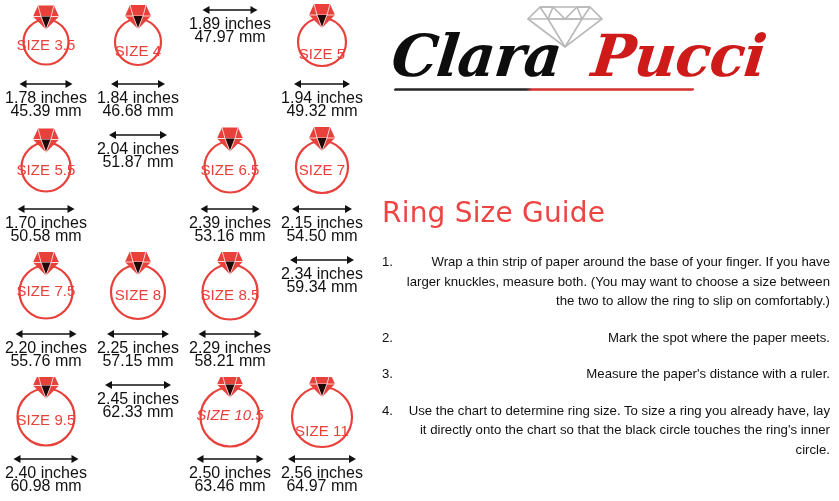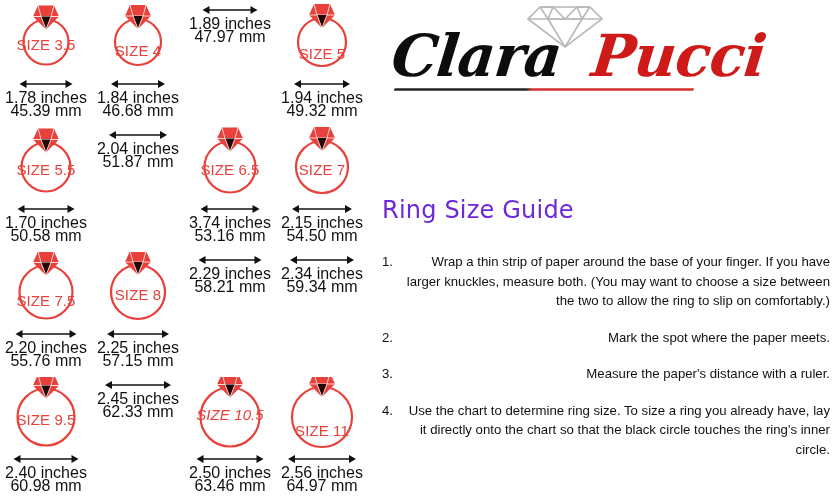--- a/index.html
+++ b/index.html
@@ -131,23 +131,23 @@
     background: linear-gradient(90deg, #0d0d0d 0%, #0d0d0d 44%, #cf1a1a 46%, #cf1a1a 100%);
     border-radius: 2px;
     transform: skewX(-20deg) scaleY(0.8);
     opacity: 0.9;
   }
 
   .guide-title {
     position: absolute;
     left: 10px;
     top: 196px;
-    font-size: 24px;
+    font-size: 28px;
     font-family: "DejaVu Sans", sans-serif;
-    color: #6d28d9;
+    color: #ef4444;
     letter-spacing: 0.2px;
   }
 
   .steps {
     position: absolute;
     left: 10px;
     top: 252px;
     width: 448px;
   }
   .step {
@@ -318,21 +318,21 @@
             </g>
           </svg>
           <div class="size-label" style="top: 34px;">SIZE 6.5</div>
         </div>
         <div class="arrow-wrap"><svg width="78" height="13" viewBox="0 0 78 13">
             <line x1="15.5" y1="6" x2="62.5" y2="6" stroke="#111" stroke-width="1.4"></line>
             <path d="M9.5 6 L16.5 2 L16.5 10 Z" fill="#111"></path>
             <path d="M68.5 6 L61.5 2 L61.5 10 Z" fill="#111"></path>
           </svg></div>
         <div class="measures">
-          <div>3.74 inches</div>
+          <div>2.39 inches</div>
           <div>53.16 mm</div>
         </div>
       </div>
       <div class="cell">
         <div class="ring-wrap">
           <svg class="ring-svg" width="78" height="74" viewBox="0 0 78 74">
             <circle cx="39" cy="40" r="26" fill="none" stroke="#e8403a" stroke-width="2.2"></circle>
             <g fill="#e8403a">
               <path d="M26 11 L52 11 L39 24 Z"></path>
               <path d="M26 11 L31 0 L47 0 L52 11 Z"></path>
@@ -364,21 +364,21 @@
               <path d="M26 10.5 L52 10.5 L39 23.5 Z"></path>
               <path d="M26 10.5 L31 -0.5 L47 -0.5 L52 10.5 Z"></path>
             </g>
             <g stroke="#ffffff" stroke-width="0.9" opacity="0.85">
               <path d="M31 -0.5 L34 10.5"></path>
               <path d="M47 -0.5 L44 10.5"></path>
               <path d="M26 10.5 L52 10.5"></path>
               <path d="M34 10.5 L39 23.5 L44 10.5"></path>
             </g>
           </svg>
-          <div class="size-label" style="top: 40px;">SIZE 7.5</div>
+          <div class="size-label" style="top: 30px;">SIZE 7.5</div>
         </div>
         <div class="arrow-wrap"><svg width="78" height="13" viewBox="0 0 78 13">
             <line x1="14.5" y1="6" x2="63.5" y2="6" stroke="#111" stroke-width="1.4"></line>
             <path d="M8.5 6 L15.5 2 L15.5 10 Z" fill="#111"></path>
             <path d="M69.5 6 L62.5 2 L62.5 10 Z" fill="#111"></path>
           </svg></div>
         <div class="measures">
           <div>2.20 inches</div>
           <div>55.76 mm</div>
         </div>
@@ -404,20 +404,36 @@
             <line x1="14" y1="6" x2="64" y2="6" stroke="#111" stroke-width="1.4"></line>
             <path d="M8 6 L15 2 L15 10 Z" fill="#111"></path>
             <path d="M70 6 L63 2 L63 10 Z" fill="#111"></path>
           </svg></div>
         <div class="measures">
           <div>2.25 inches</div>
           <div>57.15 mm</div>
         </div>
       </div>
       <div class="cell">
+        <div class="ring-wrap">
+          <svg class="ring-svg" width="78" height="74" viewBox="0 0 78 74">
+            <circle cx="39" cy="40" r="27.5" fill="none" stroke="#e8403a" stroke-width="2.2"></circle>
+            <g fill="#e8403a">
+              <path d="M26 9.5 L52 9.5 L39 22.5 Z"></path>
+              <path d="M26 9.5 L31 -1.5 L47 -1.5 L52 9.5 Z"></path>
+            </g>
+            <g stroke="#ffffff" stroke-width="0.9" opacity="0.85">
+              <path d="M31 -1.5 L34 9.5"></path>
+              <path d="M47 -1.5 L44 9.5"></path>
+              <path d="M26 9.5 L52 9.5"></path>
+              <path d="M34 9.5 L39 22.5 L44 9.5"></path>
+            </g>
+          </svg>
+          <div class="size-label" style="top: 34px;">SIZE 8.5</div>
+        </div>
         <div class="arrow-wrap"><svg width="78" height="13" viewBox="0 0 78 13">
             <line x1="13.5" y1="6" x2="64.5" y2="6" stroke="#111" stroke-width="1.4"></line>
             <path d="M7.5 6 L14.5 2 L14.5 10 Z" fill="#111"></path>
             <path d="M70.5 6 L63.5 2 L63.5 10 Z" fill="#111"></path>
           </svg></div>
         <div class="measures">
           <div>2.29 inches</div>
           <div>58.21 mm</div>
         </div>
       </div>

